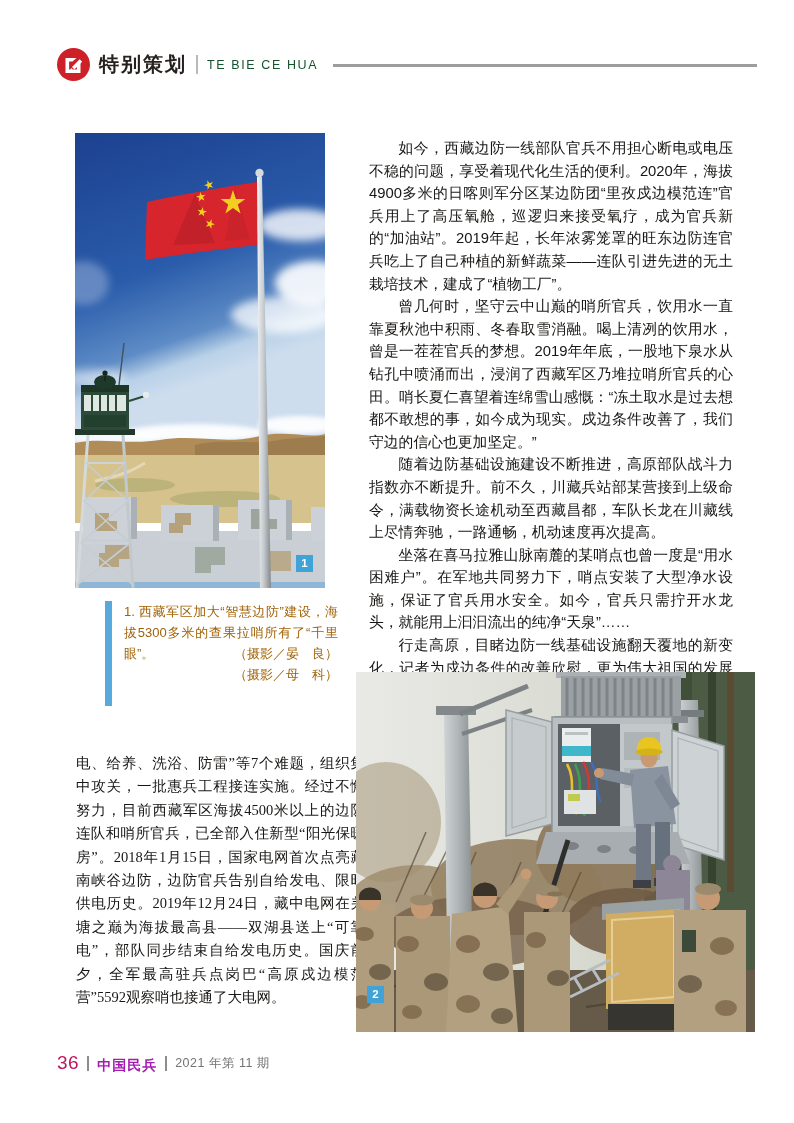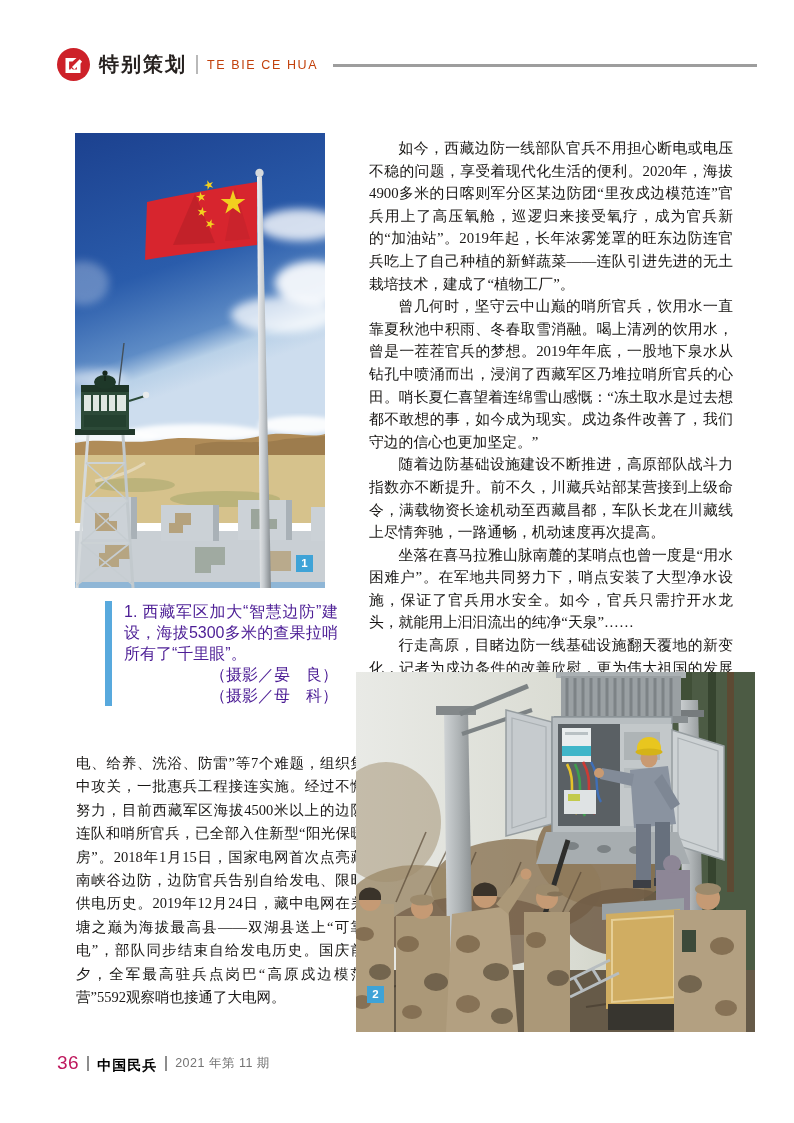--- a/index.html
+++ b/index.html
@@ -5,56 +5,56 @@
   * { margin:0; padding:0; box-sizing:border-box; }
   html,body { background:#ffffff; }
   body { font-family:"Liberation Sans", sans-serif; }
   .page { position:relative; width:794px; height:1117px; background:#fff; overflow:hidden; }
 
   
   .header { position:absolute; left:57px; top:46px; width:700px; height:36px; display:flex; align-items:center; }
   .hicon { width:33px; height:33px; flex:0 0 33px; }
   .htitle { font-size:20px; font-weight:700; color:#26211f; letter-spacing:2px; margin:0 9px 0 9px; white-space:nowrap; }
   .hdiv { width:2px; height:19px; background:#b9b9b9; margin-right:9px; }
-  .hsub { font-size:12.5px; color:#c2410c; letter-spacing:1.6px; white-space:nowrap; margin-top:2px; }
+  .hsub { font-size:12.5px; color:#14532d; letter-spacing:1.6px; white-space:nowrap; margin-top:2px; }
   .hrule { flex:1; height:3px; background:#9d9d9d; margin-left:15px; margin-top:2px; }
 
   
   figure { position:absolute; overflow:hidden; }
   .photo1 { left:75px; top:133px; width:250px; height:455px; }
   .photo2 { left:356px; top:672px; width:399px; height:360px; }
   figure svg { display:block; width:100%; height:100%; }
   .badge { position:absolute; width:17px; height:17px; background:#3fa3d7; color:#fff;
            font-size:11.5px; font-weight:700; text-align:center; line-height:17px; }
   .b1 { right:12px; bottom:16px; }
   .b2 { left:11px; bottom:29px; }
 
   
   .caption { position:absolute; left:105px; top:601px; width:233px; display:flex; }
   .capbar { flex:0 0 7px; width:7px; height:105px; background:#58a9dd; margin-right:12px; }
-  .captext { font-size:16px; line-height:21px; color:#4c1d95; text-align:justify; }
+  .captext { font-size:13px; line-height:21px; color:#a16207; text-align:justify; }
   .captext p { margin:0; }
   .captext .credit { float:right; }
 
   
   .leftcol { position:absolute; left:76px; top:752px; width:289px;
              font-family:"Liberation Serif", serif; font-size:14.5px; line-height:23.4px;
              color:#181614; text-align:justify; }
   .leftcol p { margin:0; }
   .rightcol { position:absolute; left:369px; top:137px; width:364px;
-              font-family:Liberation Serif, serif; font-size:14.8px; line-height:22.6px;
+              font-family:Liberation Sans, sans-serif; font-size:14.8px; line-height:22.6px;
               color:#181614; text-align:justify; }
   .rightcol p { margin:0; text-indent:2em; }
   .endmark { display:inline-block; width:13px; height:14px; margin-left:6px; vertical-align:-2px; }
 
   
   .footer { position:absolute; left:57px; top:1051px; display:flex; align-items:center; }
   .pnum { font-size:19px; color:#be185d; letter-spacing:0.5px; }
   .fbar { width:2px; height:15px; background:#8d8d8d; margin:0 8px; }
-  .fmag { font-size:14px; font-weight:700; color:#000000; letter-spacing:1px;margin-top:6px; }
+  .fmag { font-size:14px; font-weight:700; color:#a21caf; letter-spacing:1px;margin-top:6px; }
   .fissue { font-size:12.5px; color:#737373; letter-spacing:0.5px; }
 </style>
 </head>
 <body>
 
 <div class="page">
 
   <div class="header">
     <span class="hicon">
       <svg viewBox="0 0 33 33">

